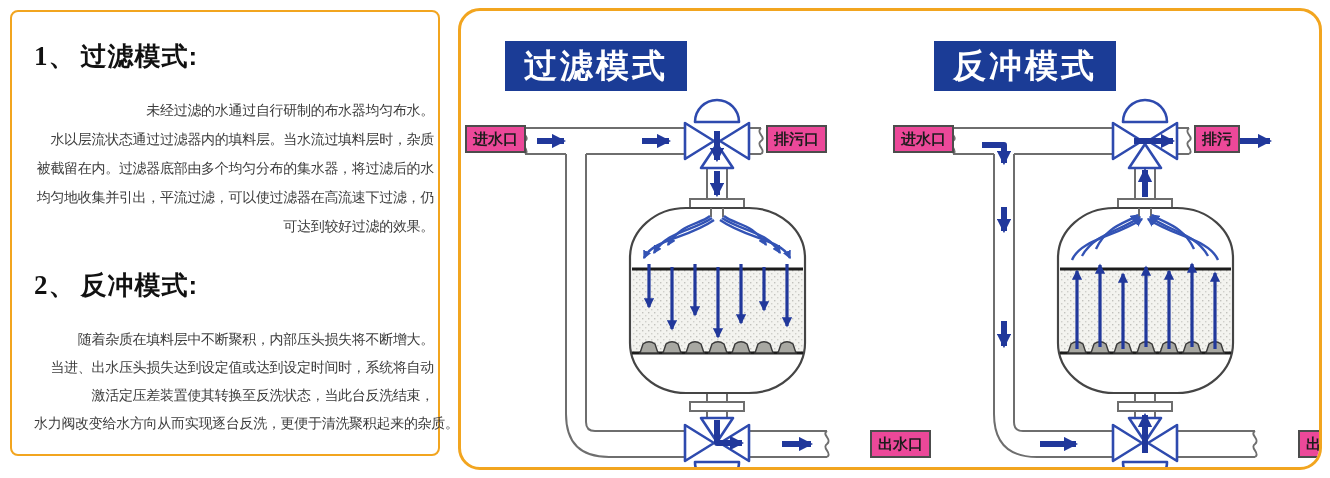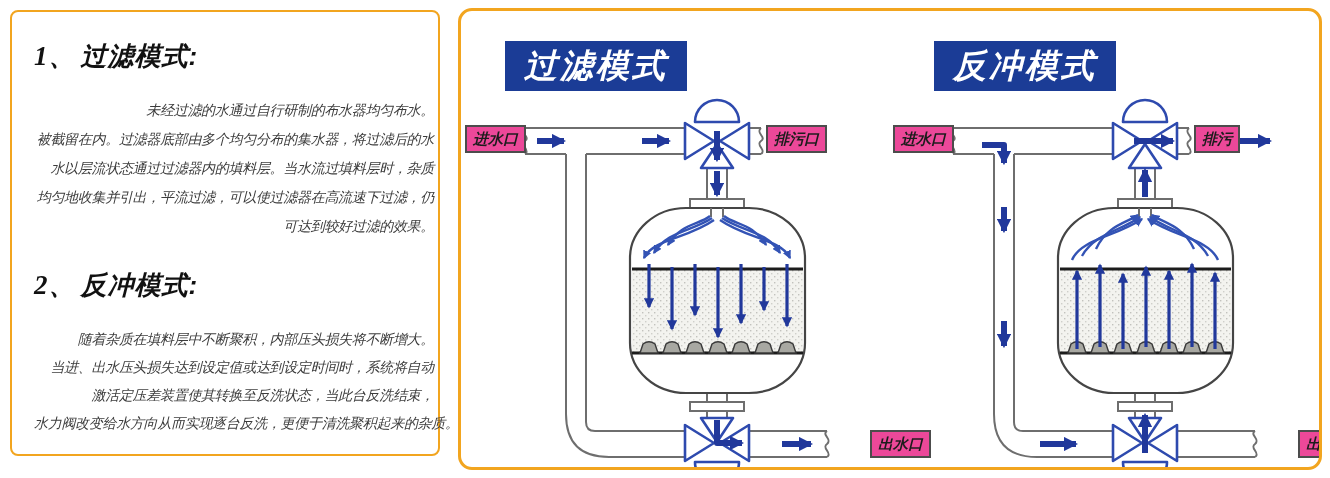--- a/index.html
+++ b/index.html
@@ -1,37 +1,37 @@
 <!DOCTYPE html>
 <html style="--accent-blue: #1B3C96; --arrow-navy: #21389B; --valve-blue: #2E4AAE; --fan-blue: #3353B5; --border-orange: #F2A51F; --pipe-gray: #6E6E6E;"><head>
 <meta charset="utf-8">
 <style>
   :root{
     --accent-blue:#1B3C96; --arrow-navy:#21389B; --valve-blue:#2E4AAE;
     --fan-blue:#3353B5; --border-orange:#F2A51F; --pipe-gray:#6E6E6E;
   }
   html,body{margin:0;padding:0;background:#fff;}
   .page{position:relative;width:1330px;height:478px;background:#fff;overflow:hidden;
-        font-family:"Liberation Sans",sans-serif;font-style:italic;}
+        font-family:"Liberation Sans",sans-serif;}
 
   
   .left-panel{position:absolute;left:10px;top:10px;width:430px;height:446px;
     border:2px solid var(--border-orange,#F2A51F);border-radius:8px;
     padding:26px 4px 0 22px;box-sizing:border-box;background:#fff;overflow:visible;}
   .section h2{margin:0 0 22px 0;font-size:26px;font-weight:bold;color:#111;
     letter-spacing:1px;white-space:nowrap;}
   .section h2 .num{font-family:"Liberation Serif",serif;font-size:27px;margin-right:4px;}
   .section .line{font-size:14px;line-height:29px;color:#3c3c3c;white-space:nowrap;
     letter-spacing:-0.3px;text-align:right;}
   .section + .section{margin-top:26px;}
   .section.s2 .line{line-height:28px;}
 
   
   .right-panel{position:absolute;left:458px;top:8px;width:864px;height:462px;
-    border:3px solid var(--border-orange,#F2A51F);border-radius:14px;
+    border:3px solid var(--border-orange,#F2A51F);border-radius:22px;
     box-sizing:border-box;background:#fff;overflow:hidden;}
   .diagram{position:absolute;top:0;width:434px;height:456px;}
   .diagram.d1{left:0;}
   .diagram.d2{left:428px;}
   .diagram svg{position:absolute;left:0;top:0;width:434px;height:456px;}
   .title-box{position:absolute;top:30px;width:182px;height:50px;
     background:var(--accent-blue,#1B3C96);color:#fff;font-size:33px;font-weight:bold;
     letter-spacing:3px;display:flex;align-items:center;justify-content:center;
     white-space:nowrap;}
   .d1 .title-box{left:44px;}
@@ -58,22 +58,22 @@
 </style>
 </head>
 <body>
 
 <div class="page">
 
   <div class="left-panel">
     <div class="section s1">
       <h2><span class="num">1、</span><span>过滤模式:</span></h2>
       <div class="line">未经过滤的水通过自行研制的布水器均匀布水。</div>
+      <div class="line">水以层流状态通过过滤器内的填料层。当水流过填料层时，杂质</div>
       <div class="line">被截留在内。过滤器底部由多个均匀分布的集水器，将过滤后的水</div>
-      <div class="line">水以层流状态通过过滤器内的填料层。当水流过填料层时，杂质</div>
       <div class="line">均匀地收集并引出，平流过滤，可以使过滤器在高流速下过滤，仍</div>
       <div class="line">可达到较好过滤的效果。</div>
     </div>
     <div class="section s2">
       <h2><span class="num">2、</span><span>反冲模式:</span></h2>
       <div class="line">随着杂质在填料层中不断聚积，内部压头损失将不断增大。</div>
       <div class="line">当进、出水压头损失达到设定值或达到设定时间时，系统将自动</div>
       <div class="line">激活定压差装置使其转换至反洗状态，当此台反洗结束，</div>
       <div class="line">水力阀改变给水方向从而实现逐台反洗，更便于清洗聚积起来的杂质。</div>
     </div>

